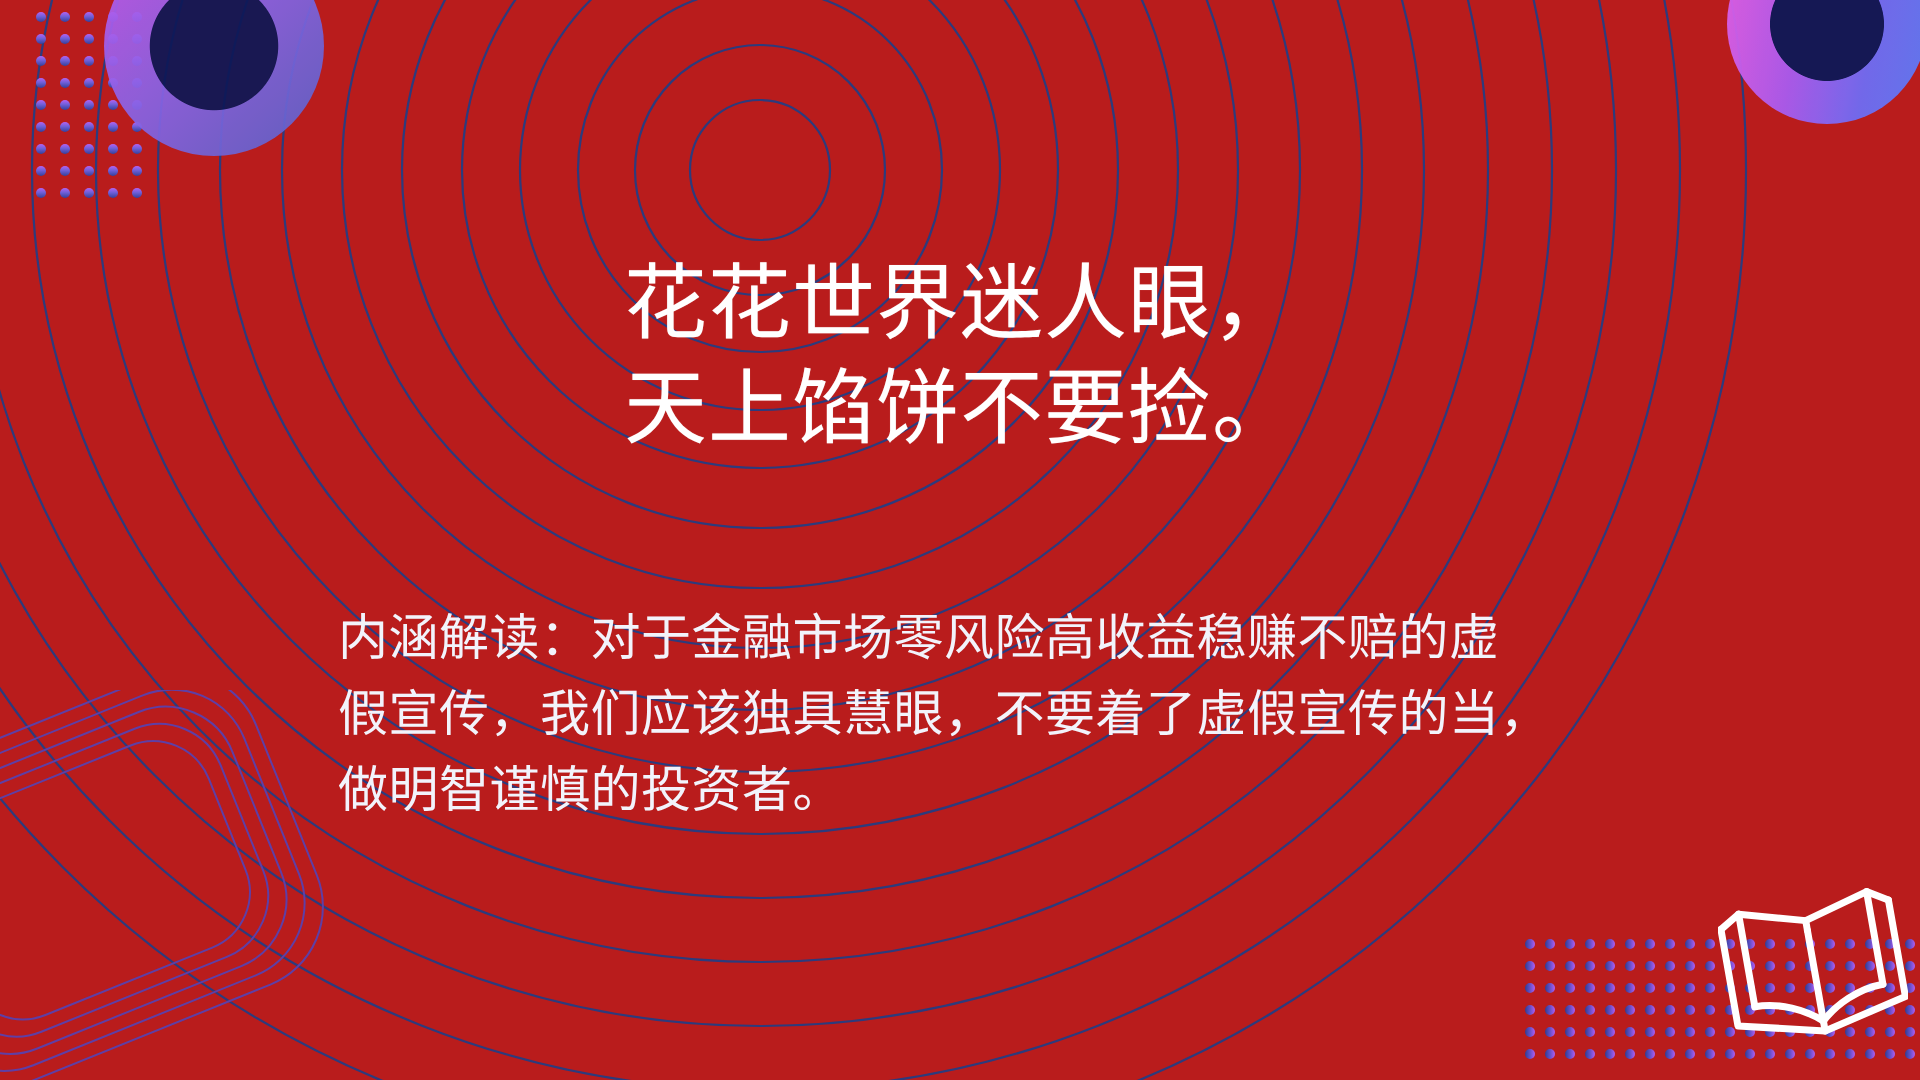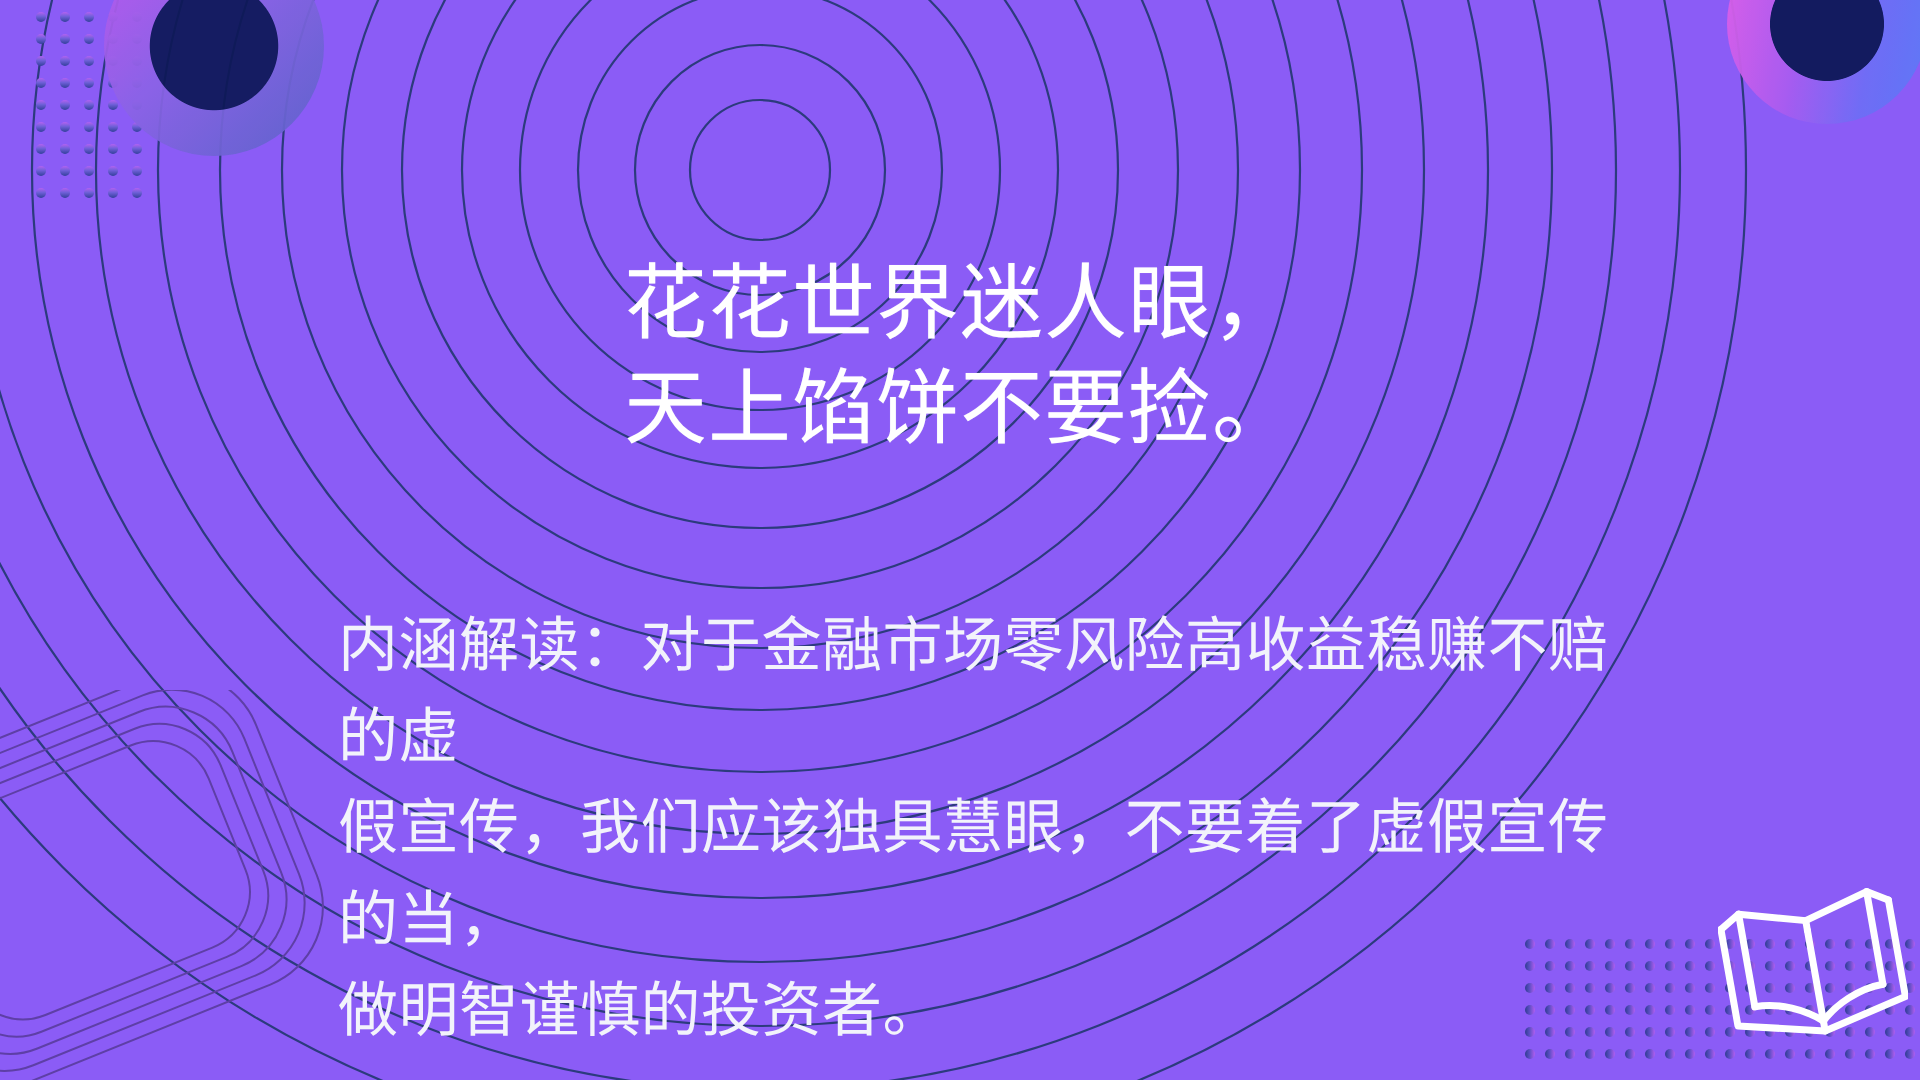--- a/index.html
+++ b/index.html
@@ -7,21 +7,21 @@
     margin: 0;
     padding: 0;
     background: #0b1347;
   }
 
   #slide {
     position: relative;
     width: 1920px;
     height: 1080px;
     overflow: hidden;
-    background: #8b5cf6;
+    background: #b91c1c;
     font-family: "Liberation Sans", "DejaVu Sans", sans-serif;
   }
 
   
 
   .deco-layer {
     position: absolute;
     inset: 0;
     pointer-events: none;
   }
@@ -127,21 +127,21 @@
     text-shadow: 0 0 1px rgba(255,255,255,0.35);
   }
 
   #body-block {
     position: absolute;
     left: 338px;
     top: 600px;
     width: 1300px;
     color: #f2f3fb;
     font-family: "DejaVu Serif", "Liberation Serif", serif;
-    font-size: 60px;
+    font-size: 50px;
     line-height: 1.52;
     letter-spacing: 0.5px;
     white-space: pre-line;
   }
 
   #attribution {
     position: absolute;
     left: 338px;
     top: 840px;
     width: 1170px;

